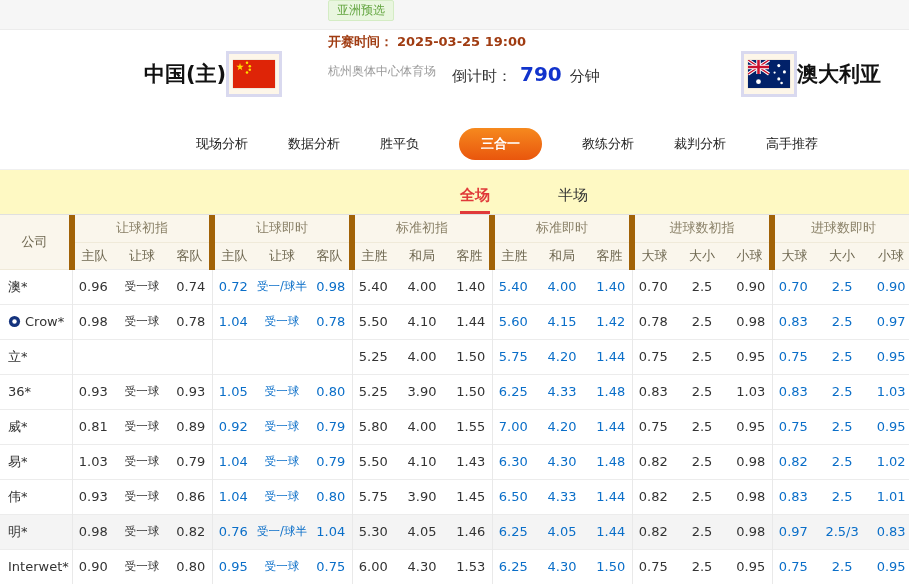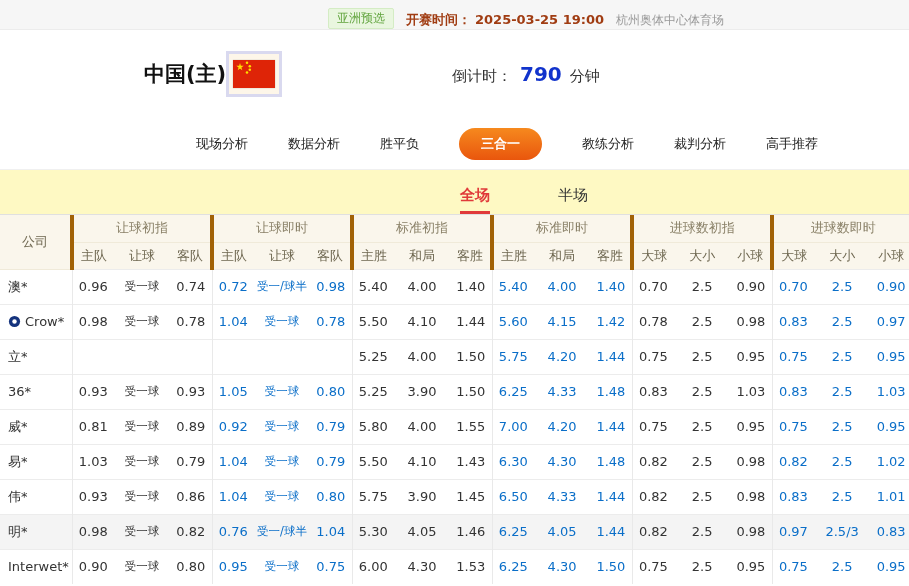--- a/index.html
+++ b/index.html
@@ -10,25 +10,26 @@
     color: #333;
     font-family: "DejaVu Sans", "Liberation Sans", sans-serif;
   }
 
   
   .topbar {
     height: 30px;
     background: #f6f6f6;
     border-bottom: 1px solid #ececec;
     display: flex;
-    align-items: flex-end;
+    align-items: flex-start;
     gap: 12px;
     padding-left: 328px;
     font-size: 12px;
     white-space: nowrap;
+    flex-direction: column;
   }
   .badge {
     background: #e9f6df;
     color: var(--badge-green, #61a43e);
     border: 1px solid #d4ecc4;
     padding: 1px 8px;
     border-radius: 2px;
     font-size: 12px;
   }
   .kickoff { color: var(--kickoff-red, #a03c12); font-weight: bold; font-size: 13px; }
@@ -87,21 +88,21 @@
   .odds th, .odds td { text-align: center; white-space: nowrap; overflow: visible; }
   .odds thead th {
     background: #faf6ec;
     font-weight: normal;
     height: 27px;
     font-size: 13px;
     color: #8a8168;
   }
   .odds thead tr.subrow th { color: #6e6750; border-top: 1px solid #f0ead9; }
   .odds thead th.company-h { color: #6e6750; border-right: 2px solid #1d4ed8; }
-  .odds thead .group-start { border-left: 4px solid #a16207; }
+  .odds thead .group-start { border-left: 6px solid #a16207; }
   .odds thead tr:first-child th { border-bottom: 1px solid #f0ead9; }
   .odds tbody td {
     height: 35px;
     font-size: 13px;
     color: #333;
     border-top: 1px solid #ececec;
   }
   .odds tbody .group-start { border-left: 1px solid #e9e9e9; }
   .odds tbody td.company {
     text-align: left; padding-left: 8px;
@@ -136,20 +137,38 @@
         <circle cx="12" cy="7" r="0.9" fill="#ffde00"></circle>
         <circle cx="10" cy="9" r="0.9" fill="#ffde00"></circle>
       </svg>
     </span>
   </div>
   <div class="countdown">
     <span>倒计时：</span>
     <span class="cd-value">790</span>
     <span>分钟</span>
   </div>
+  <div class="team away">
+    <span class="flagbox">
+      <svg viewBox="0 0 30 20" preserveAspectRatio="none">
+        <rect width="30" height="20" fill="#012169"></rect>
+        <path d="M0,0 L15,10 M15,0 L0,10" stroke="#fff" stroke-width="2.4"></path>
+        <path d="M0,0 L15,10 M15,0 L0,10" stroke="#c8102e" stroke-width="1"></path>
+        <path d="M7.5,0 V10 M0,5 H15" stroke="#fff" stroke-width="3.2"></path>
+        <path d="M7.5,0 V10 M0,5 H15" stroke="#c8102e" stroke-width="1.8"></path>
+        <circle cx="7.5" cy="15.5" r="1.7" fill="#fff"></circle>
+        <circle cx="22" cy="4" r="1.1" fill="#fff"></circle>
+        <circle cx="26" cy="8.5" r="1.1" fill="#fff"></circle>
+        <circle cx="22" cy="13.5" r="1.1" fill="#fff"></circle>
+        <circle cx="19" cy="9" r="0.8" fill="#fff"></circle>
+        <circle cx="24" cy="16.5" r="0.9" fill="#fff"></circle>
+      </svg>
+    </span>
+    <span class="team-name">澳大利亚</span>
+  </div>
 </div>
 
 <div class="navbar">
     <span class="nav-item">现场分析</span>
     <span class="nav-item">数据分析</span>
     <span class="nav-item">胜平负</span>
     <span class="nav-item active">三合一</span>
     <span class="nav-item">教练分析</span>
     <span class="nav-item">裁判分析</span>
     <span class="nav-item">高手推荐</span>

